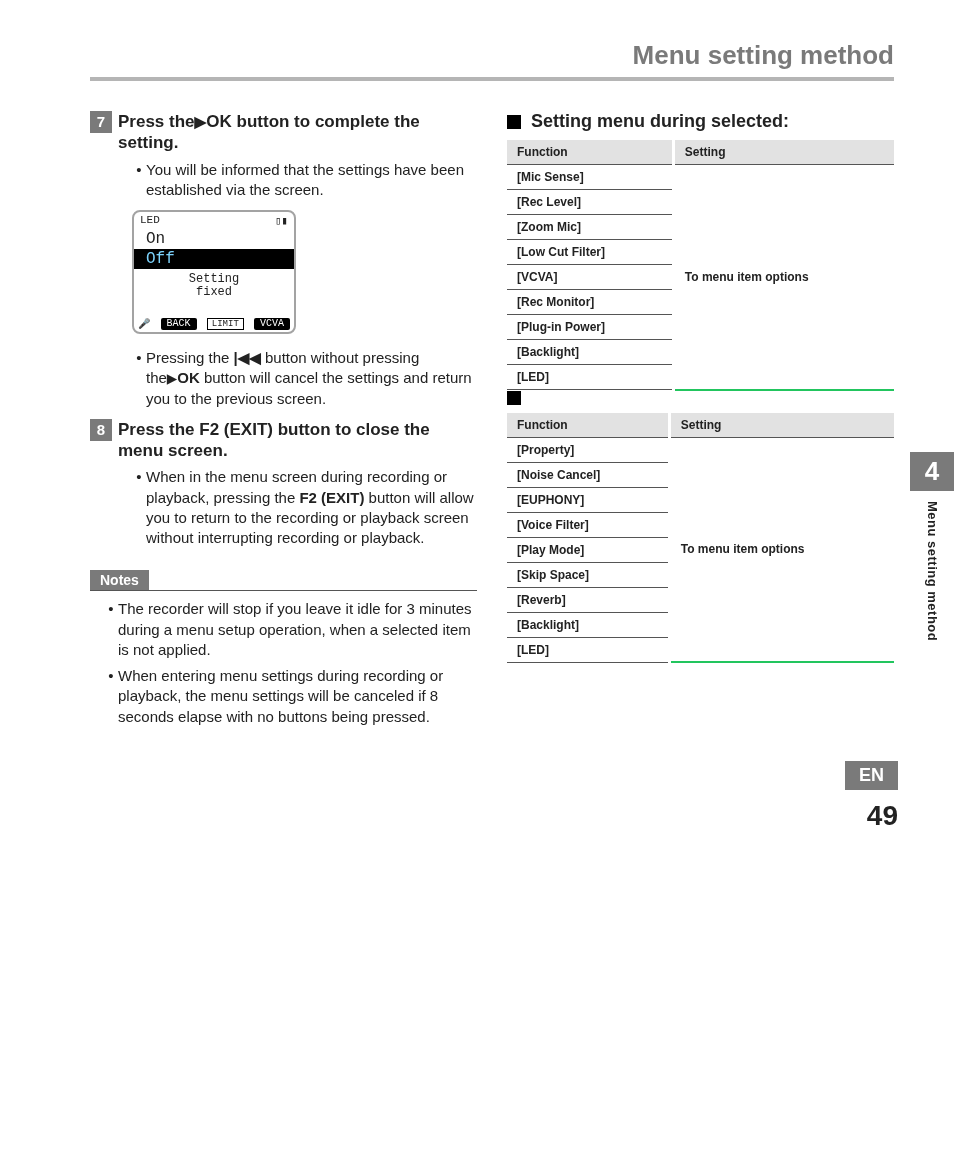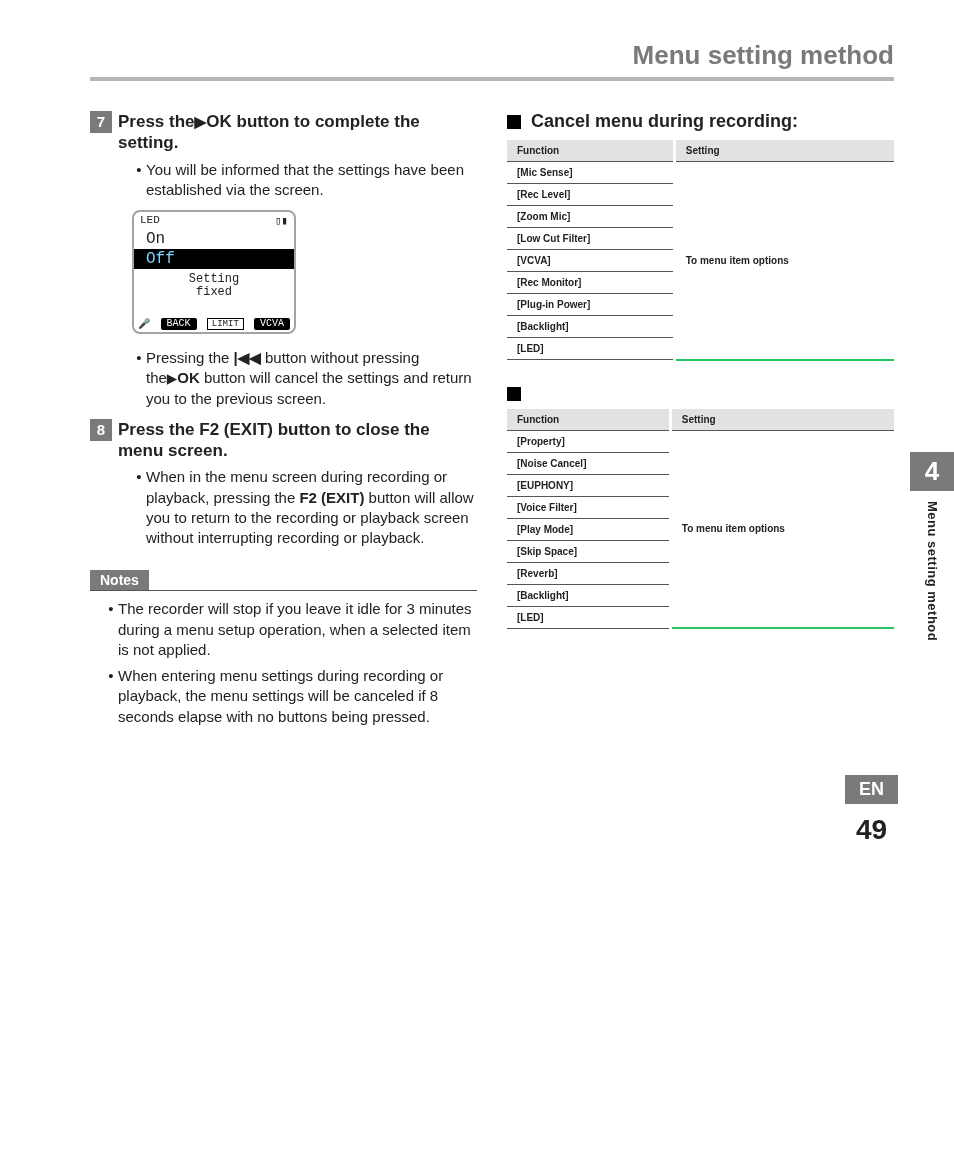--- a/index.html
+++ b/index.html
@@ -149,22 +149,21 @@
   .sec-head .sq {
     width: 14px;
     height: 14px;
     background: #000;
     display: inline-block;
     margin-right: 10px;
   }
   .tbl {
     width: 100%;
     border-collapse: collapse;
-    font-size: 10px;
-    margin-bottom: 26px;
+    font-size: 12px;
   }
   .tbl th {
     background: #e2e2e2;
     text-align: left;
     font-weight: bold;
     padding: 5px 10px;
     border-bottom: 1px solid #555;
     border-right: 3px solid #fff;
   }
   .tbl th:last-child { border-right: none; }
@@ -200,22 +199,22 @@
     writing-mode: vertical-rl;
     font-size: 13px;
     font-weight: bold;
     padding: 10px 0;
     margin: 0 auto;
     letter-spacing: 0.5px;
   }
   .footer {
     position: absolute;
     right: 56px;
-    bottom: 34px;
-    text-align: center;
+    bottom: 48px;
+    text-align: right;
   }
   .lang {
     background: #7a7a7a;
     color: #fff;
     font-weight: bold;
     font-size: 18px;
     padding: 4px 14px;
     display: inline-block;
     margin-bottom: 10px;
   }
@@ -305,21 +304,21 @@
               <span class="bt">When entering menu settings during recording or playback, the menu settings will be canceled if 8 seconds elapse with no buttons being pressed.</span>
             </div>
         </div>
       </div>
     </div>
 
     <div class="col">
 
       <div class="sec-head">
         <span class="sq"></span>
-        <span>Cancel menu during recording:</span>
+        <span>Setting menu during selected:</span>
       </div>
       <table class="tbl">
         <tbody>
             <tr>
           <th>Function</th>
           <th>Setting</th>
         </tr>
         <tr>
               <td>[Mic Sense]</td>
               <td class="setting" rowspan="9">To menu item options</td>

